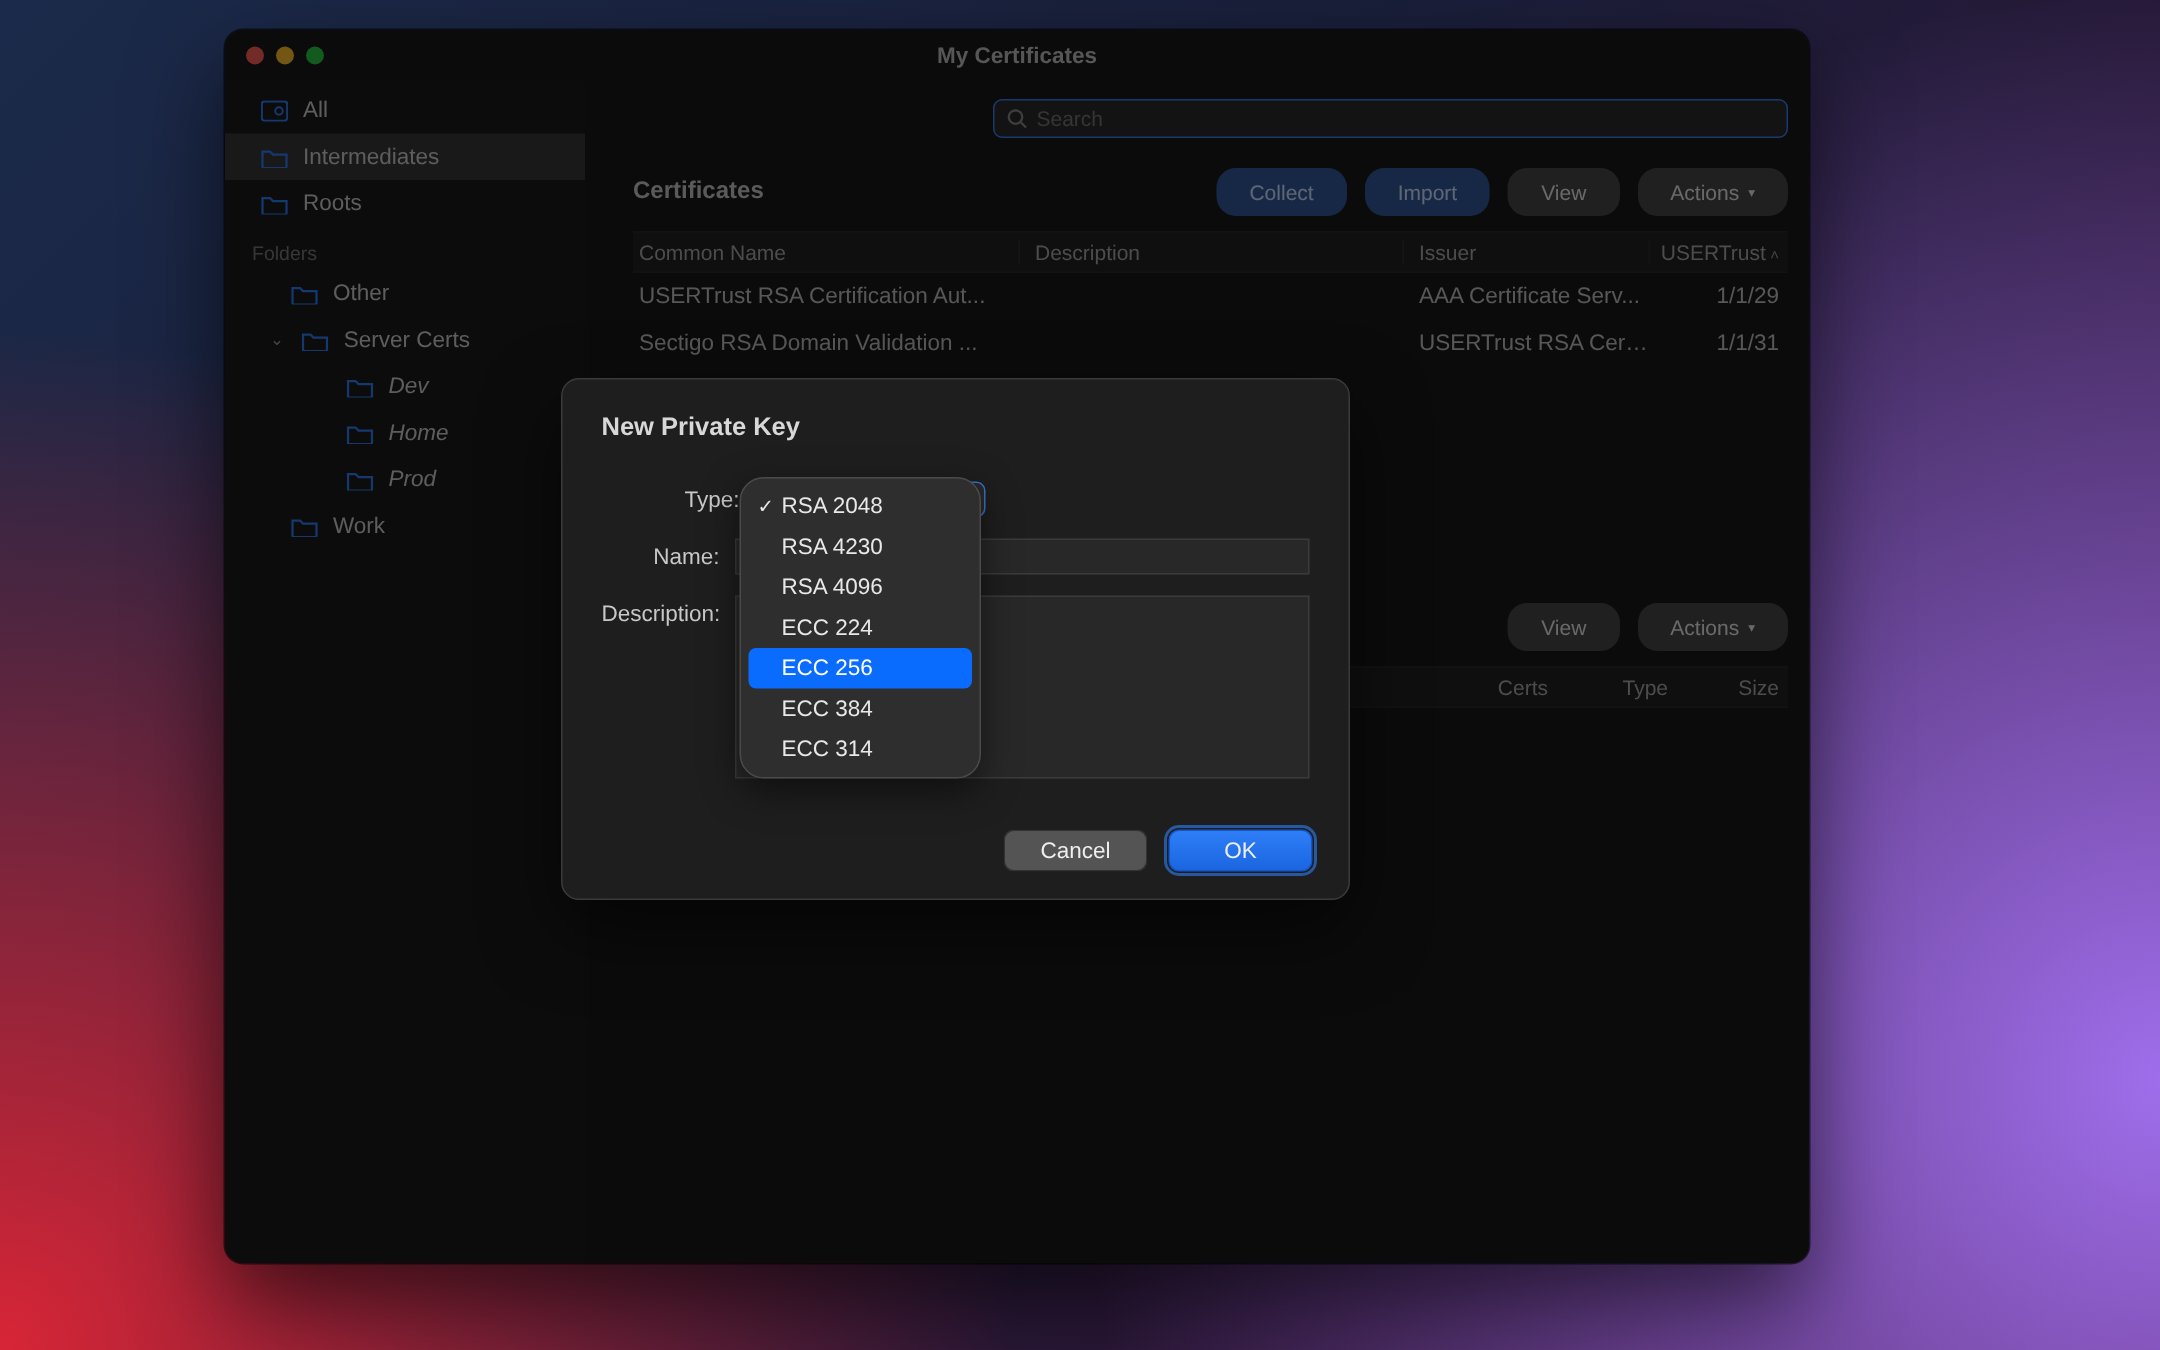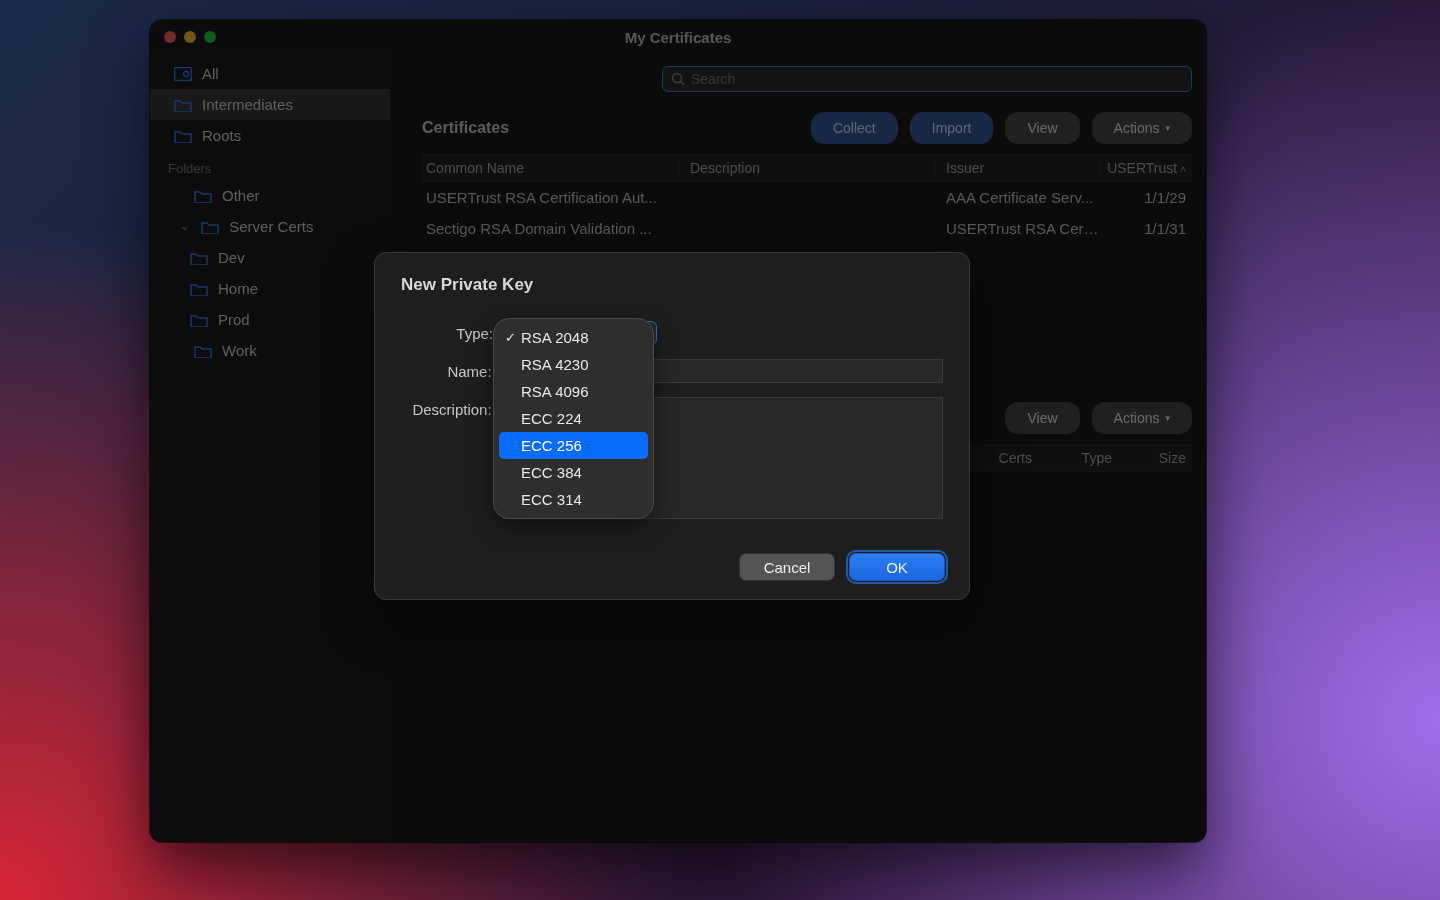--- a/index.html
+++ b/index.html
@@ -44,21 +44,21 @@
     width: 240px; background: #1c1c1c; padding-top: 4px;
     font-size: 15px; color: #cfcfcf;
   }
   .side-item {
     display: flex; align-items: center; gap: 10px;
     padding: 7px 14px 7px 24px;
     cursor: default;
   }
   .side-item.selected { background: #383838; }
   .side-item.sub { padding-left: 44px; }
-  .side-item.sub2 { padding-left: 40px; }
+  .side-item.sub2 { padding-left: 81px; font-style: italic; }
   .side-group { color: #7a7a7a; font-size: 13px; padding: 10px 18px 4px; }
   .folder-icon { color: #2f7ef7; flex: 0 0 auto; }
   .cert-icon { color: #2f7ef7; flex: 0 0 auto; }
   .chev { color: #9a9a9a; margin-left: -14px; margin-right: 2px; font-size: 11px; }
 
   .main { flex: 1; background: #1a1a1a; padding: 12px 14px 0 32px; position: relative; color: #c8c8c8; }
 
   .searchwrap { display: flex; justify-content: flex-end; margin-bottom: 20px; }
   .search {
     width: 530px; height: 26px;
@@ -114,21 +114,21 @@
   
   .dim {
     position: absolute; inset: 0;
     background: rgba(0,0,0,0.55);
   }
 
   
   .sheet {
     position: absolute;
     left: 374px; top: 252px;
-    width: 596px; height: 348px;
+    width: 526px; height: 348px;
     background: #1e1e1e;
     border: 1px solid #3a3a3a;
     border-radius: 12px;
     box-shadow: 0 20px 50px rgba(0,0,0,0.55);
     padding: 22px 26px 20px 26px;
     color: #d8d8d8;
   }
   .sheet-title { font-size: 17px; font-weight: 600; margin-bottom: 26px; }
   .formrow { display: flex; align-items: flex-start; margin-bottom: 14px; }
   .formlabel { width: 102px; text-align: right; padding-right: 10px; font-size: 15px; color: #c8c8c8; padding-top: 4px; }

